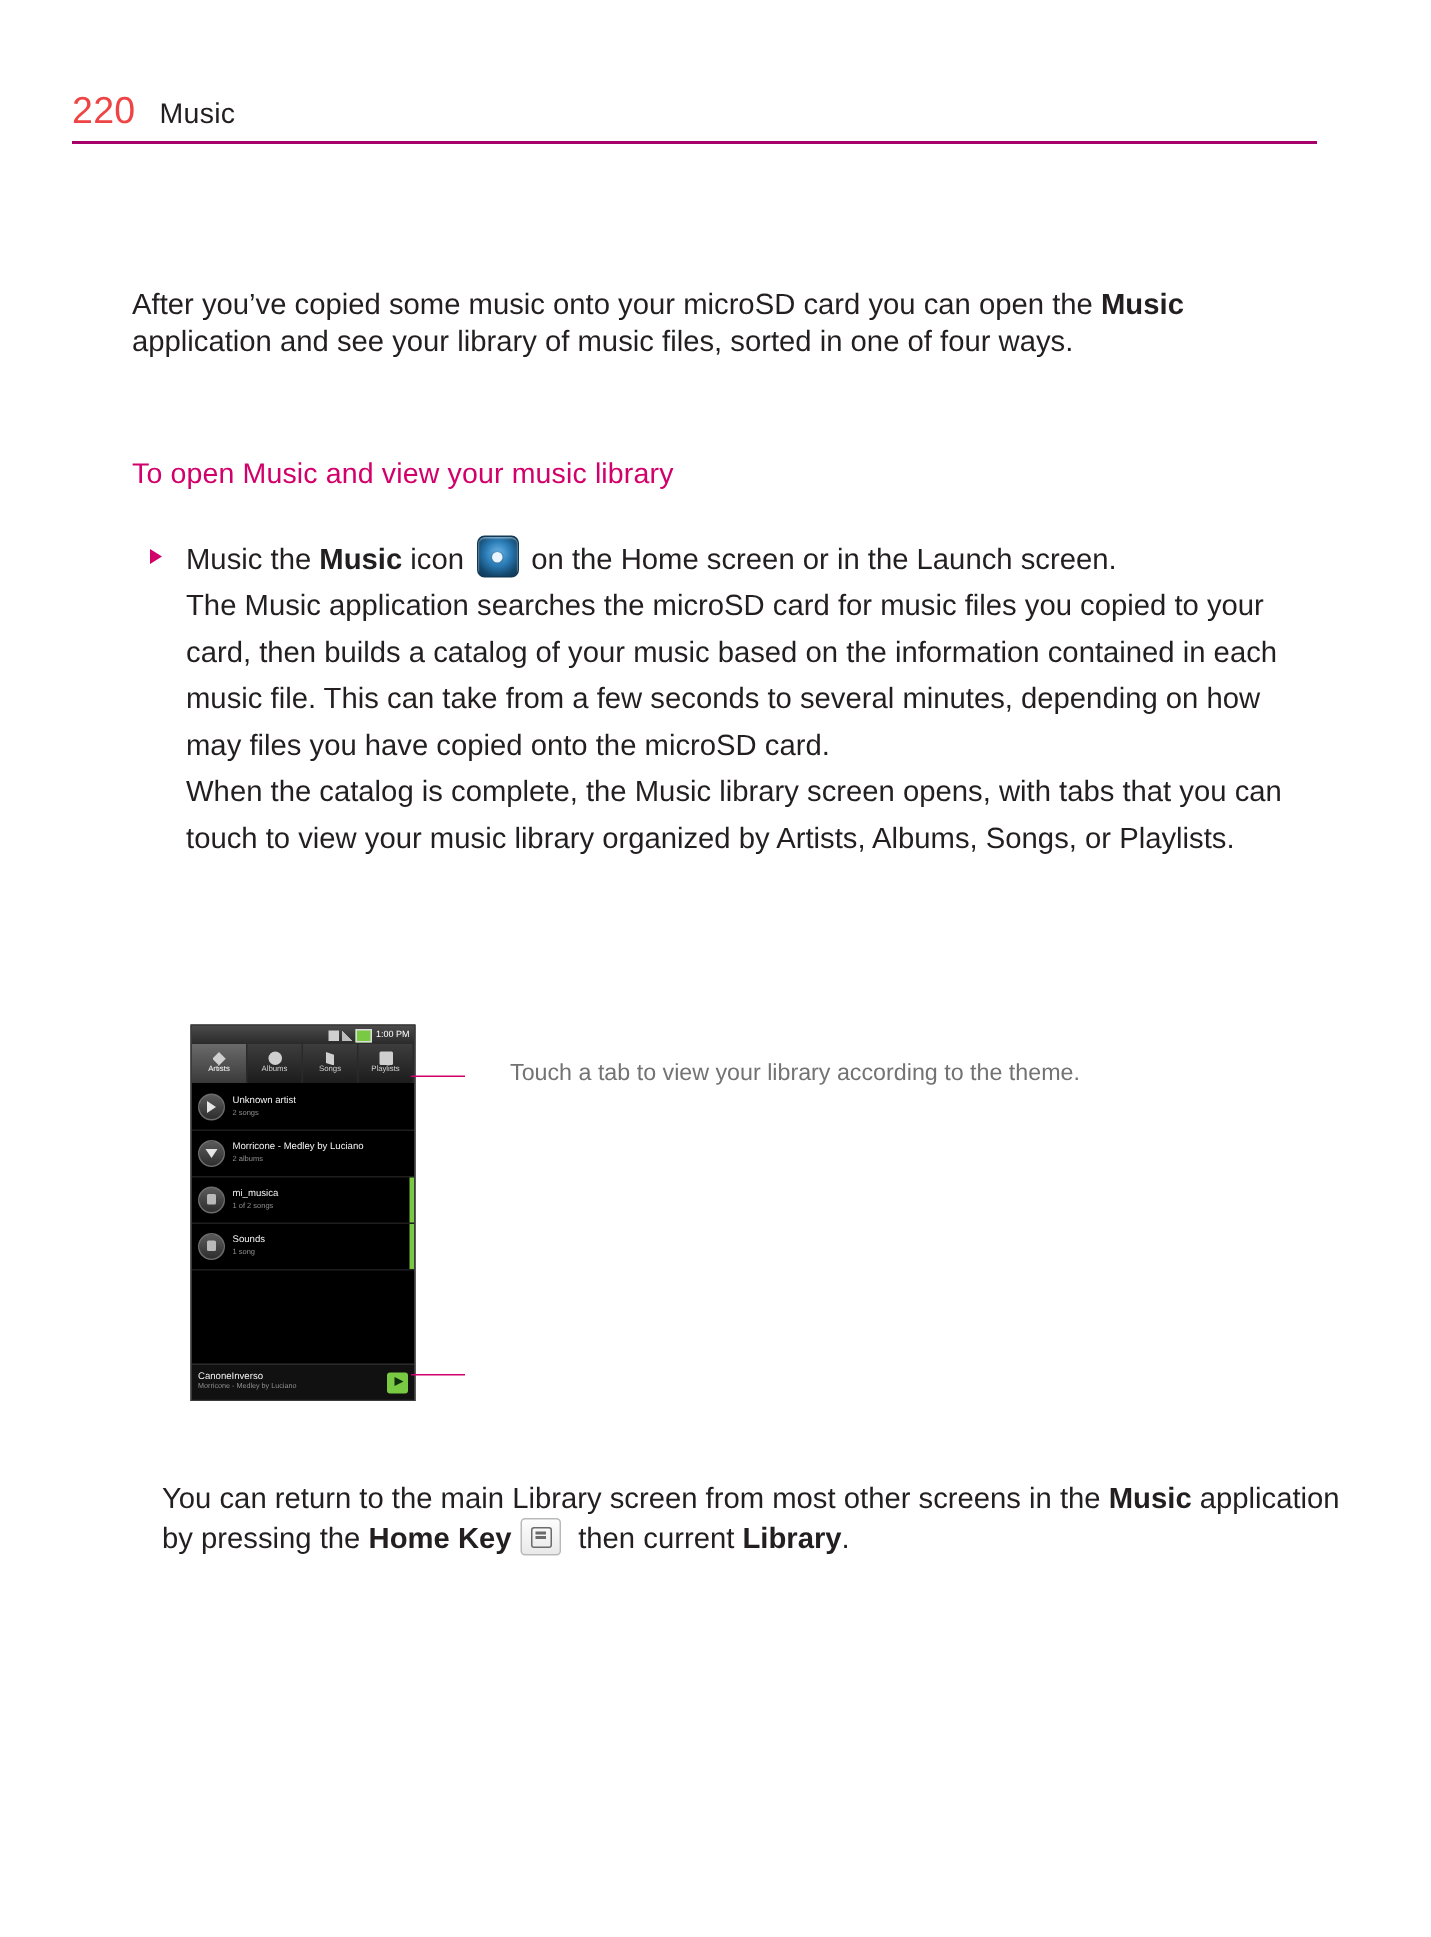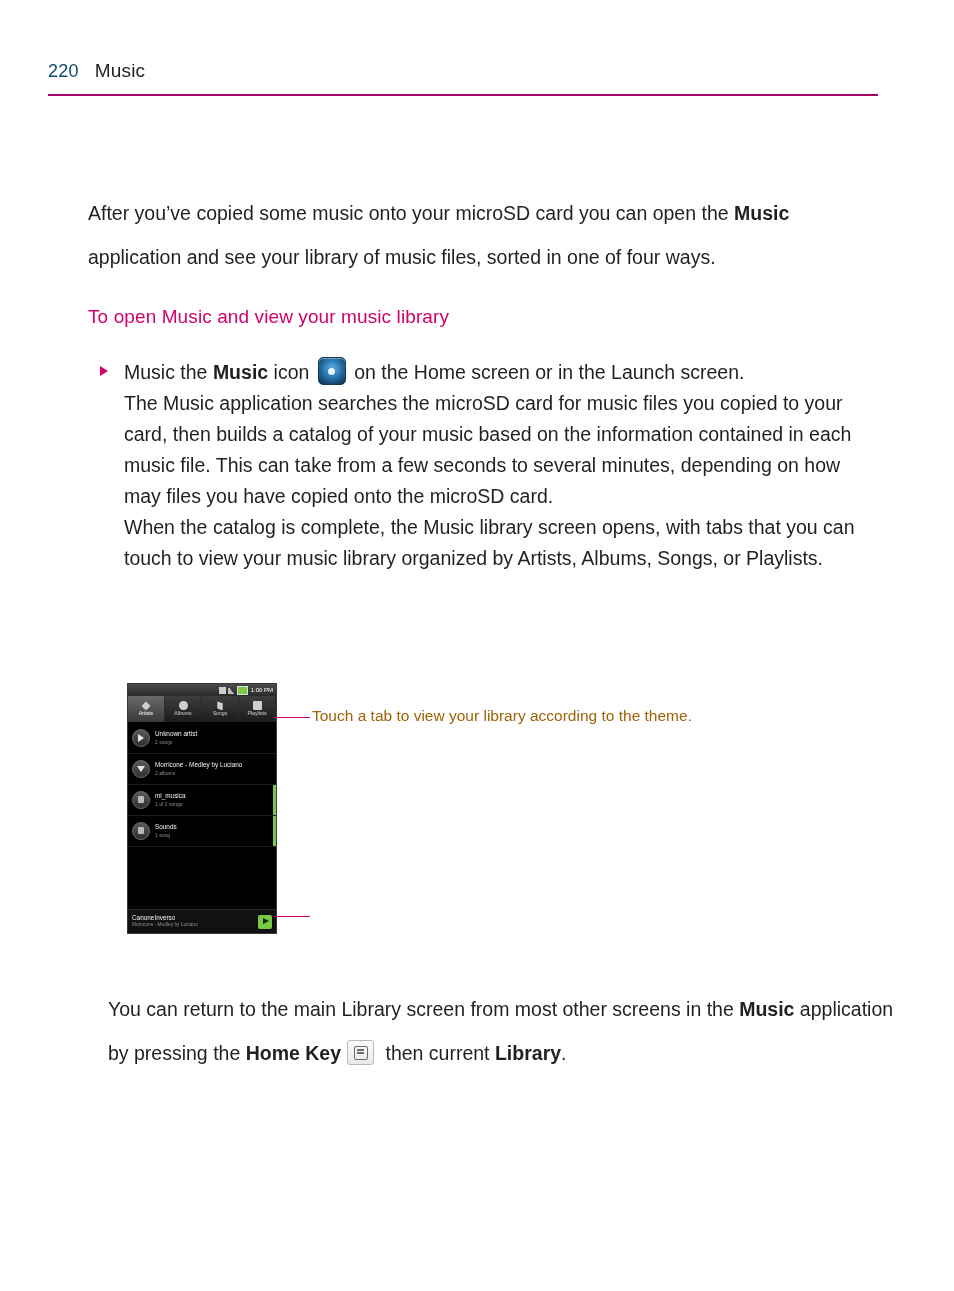--- a/index.html
+++ b/index.html
@@ -26,22 +26,22 @@
   .pg-header {
     position: absolute;
     left: 48px;
     top: 60px;
     width: 830px;
     display: flex;
     align-items: baseline;
     gap: 16px;
   }
   .pg-num {
-    font-size: 18px;
-    color: #0c4a6e;
+    font-size: 25px;
+    color: #ef4444;
     letter-spacing: 0.2px;
   }
   .pg-chapter {
     font-size: 19px;
     color: #231f20;
     letter-spacing: 0.2px;
   }
   .header-rule {
     position: absolute;
     left: 48px;
@@ -58,21 +58,21 @@
     width: 800px;
     font-size: 30.5px;
     font-weight: bold;
     letter-spacing: -0.2px;
     color: #231f20;
   }
   
   .para {
     position: absolute;
     font-size: 19.5px;
-    line-height: 44px;
+    line-height: 25px;
     color: #231f20;
   }
   .para b { font-weight: bold; }
   #p-intro {
     left: 88px;
     top: 191px;
     width: 790px;
   }
   
   .h2 {
@@ -307,21 +307,22 @@
     width: 0; height: 0;
     border-left: 6px solid #0d2b0d;
     border-top: 3.5px solid transparent;
     border-bottom: 3.5px solid transparent;
   }
   
   .callout {
     position: absolute;
     font-size: 15.5px;
     line-height: 23px;
-    color: #a16207;
+    color: #737373;
+    margin-left: 28px;
   }
   #callout-top { left: 312px; top: 704px; width: 470px; }
   #callout-bottom { left: 312px; top: 905px; width: 470px; }
   .leader {
     position: absolute;
     height: 1.4px;
     background: #d2006b;
   }
   #leader-top { left: 274px; top: 717px; width: 36px; }
   #leader-bottom { left: 274px; top: 916px; width: 36px; }

